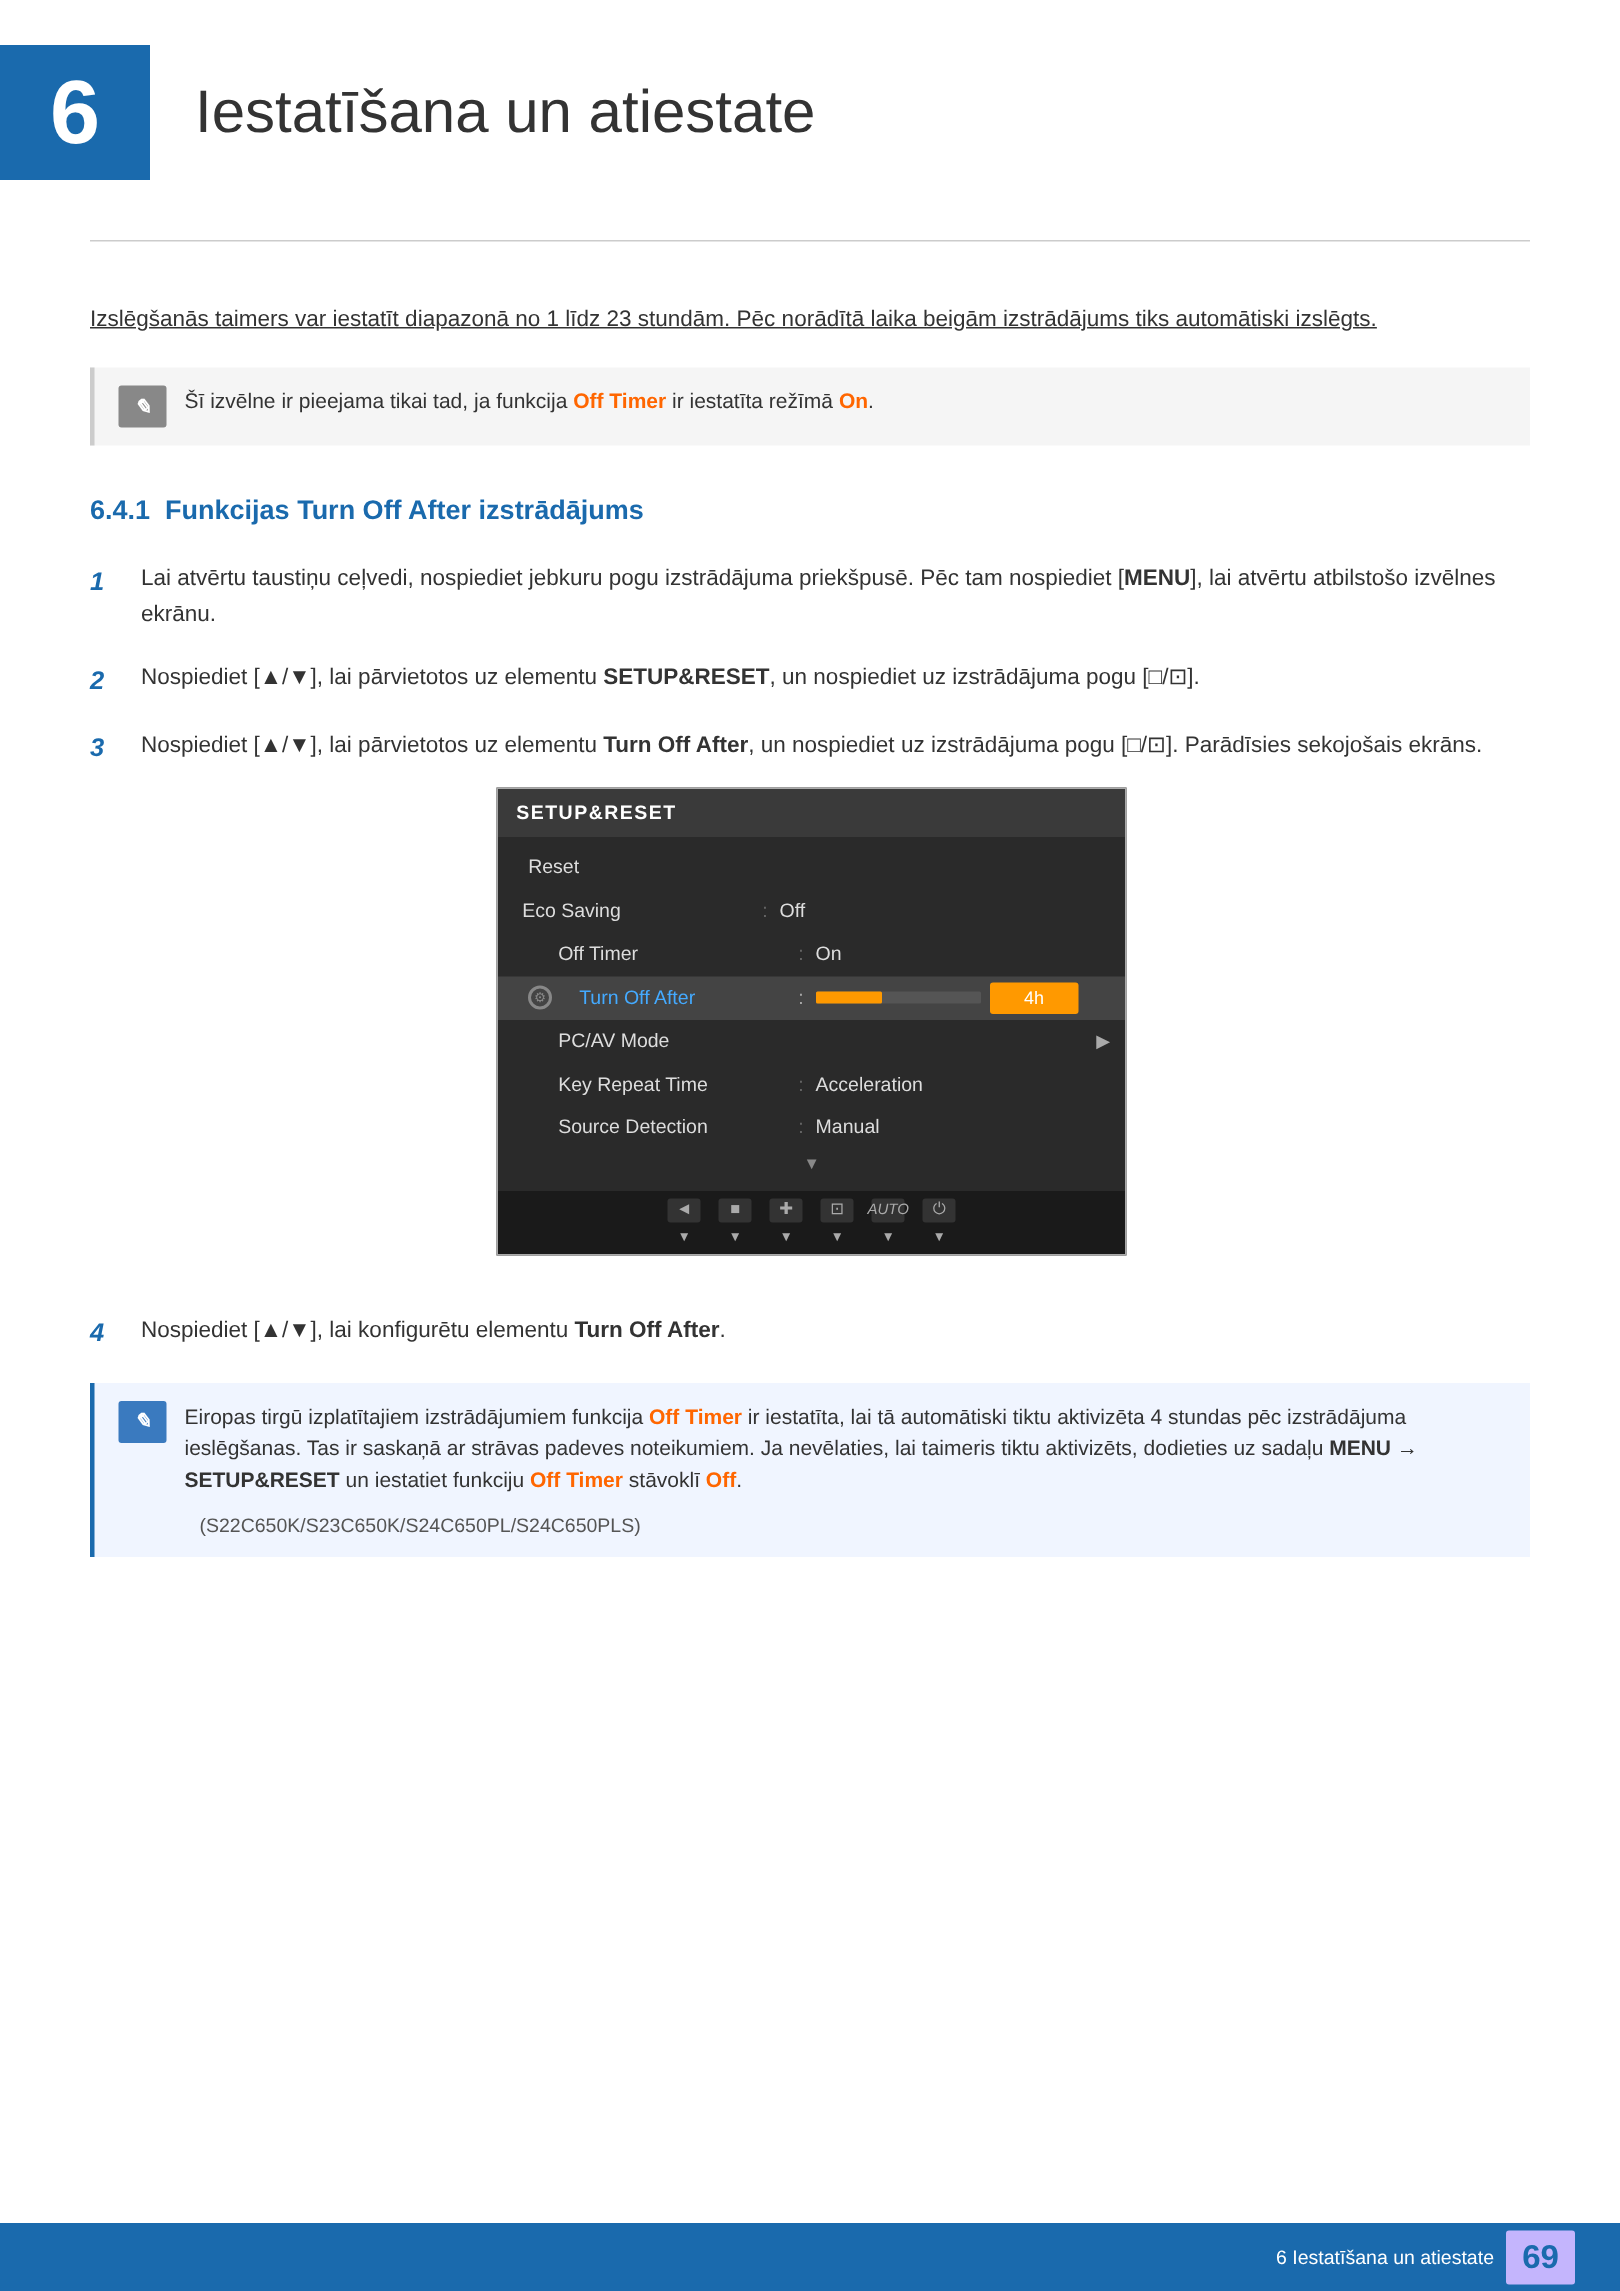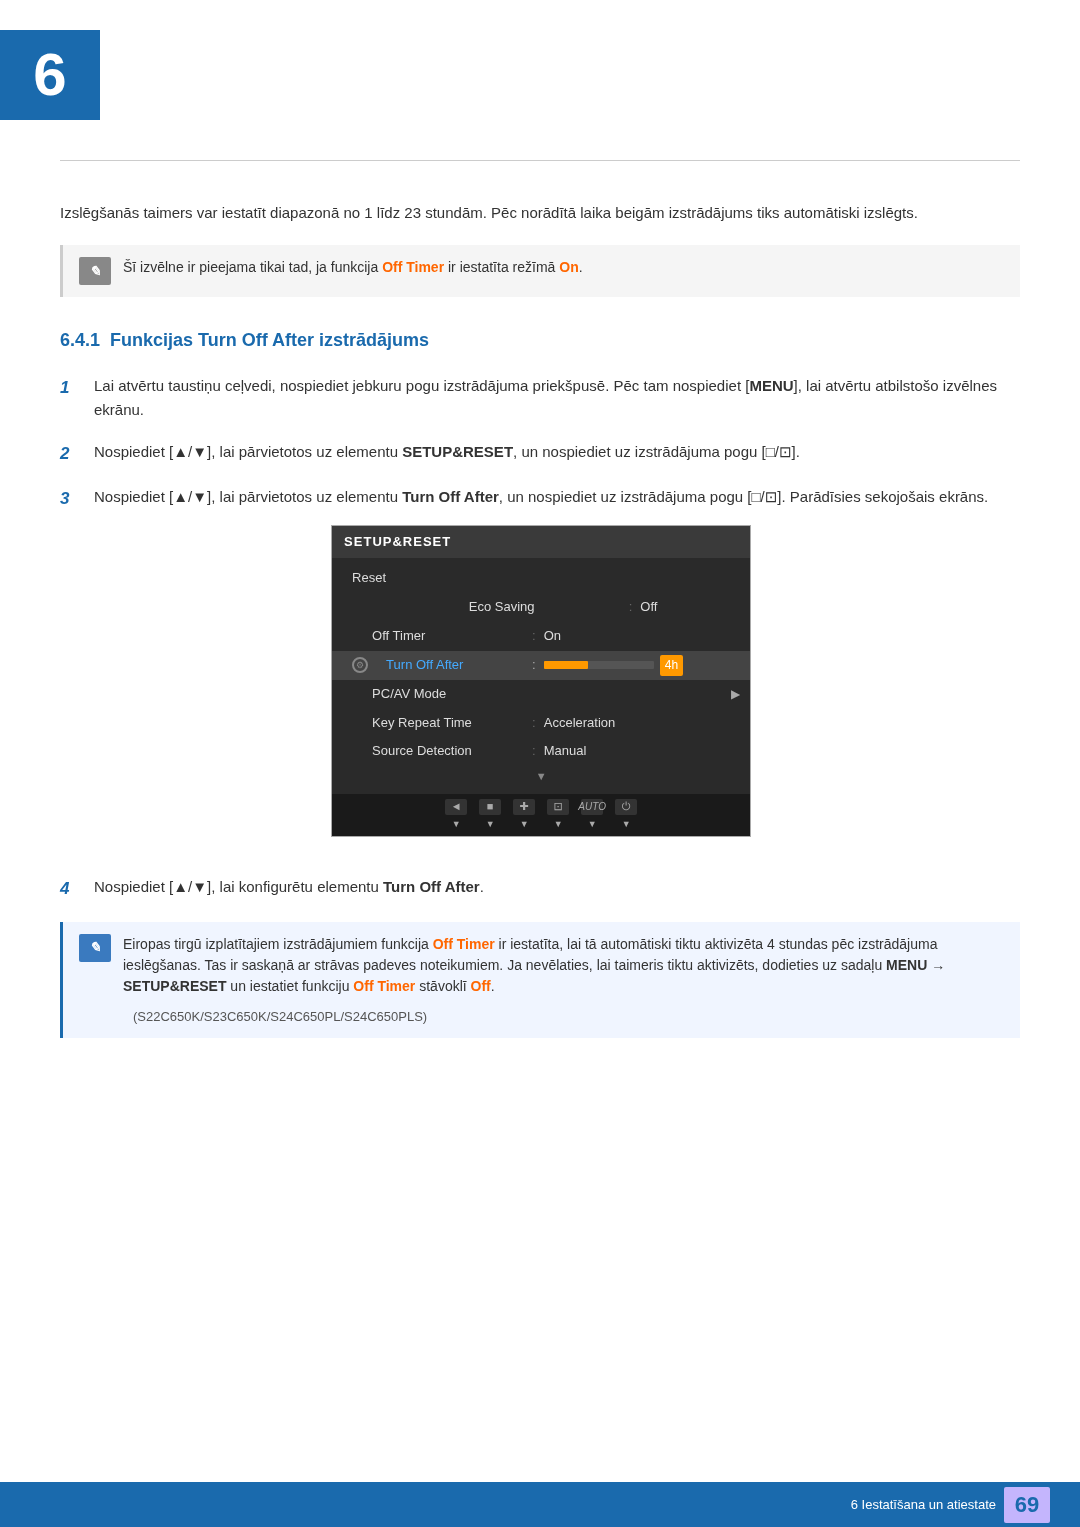--- a/index.html
+++ b/index.html
@@ -84,20 +84,21 @@
       color: #1a6aad;
       margin-right: 15px;
     }
 
     
     .body-text {
       font-size: 15px;
       color: #333333;
       line-height: 1.6;
       margin-bottom: 20px;
+      text-decoration: underline;
     }
 
     
     .note-box {
       display: flex;
       align-items: flex-start;
       background: #f5f5f5;
       border-left: 3px solid #cccccc;
       padding: 12px 16px;
       margin-bottom: 30px;
@@ -242,21 +243,21 @@
       top: 0;
       height: 100%;
       background: #ff9900;
       border-radius: 1px;
     }
 
     .menu-progress-label {
       color: #ffffff;
       font-size: 12px;
       background: #ff9900;
-      padding: 1px 5px;
+      padding: 1px 23px;
       border-radius: 2px;
     }
 
     
     .gear-circle {
       position: absolute;
       left: 4px;
       top: 50%;
       transform: translateY(-50%);
       width: 16px;
@@ -379,20 +380,21 @@
       padding-left: 10px;
     }
   </style>
 </head>
 <body>
 
 <div class="chapter-header">
   <div class="chapter-number-block">
     <span>6</span>
   </div>
+  <h1 class="chapter-title">Iestatīšana un atiestate</h1>
 </div>
 
 <hr class="header-rule">
 
 <div class="content">
 
 
   <p class="body-text">Izslēgšanās taimers var iestatīt diapazonā no 1 līdz 23 stundām. Pēc norādītā laika beigām izstrādājums tiks automātiski izslēgts.</p>
 
   <div class="note-box">
@@ -429,21 +431,21 @@
 
         
         <div class="menu-screenshot" style="margin-top:16px;">
           <div class="menu-title-bar">SETUP&amp;RESET</div>
           <div class="menu-items">
 
             <div class="menu-item-row">
               <span class="menu-item-label">Reset</span>
             </div>
 
-            <div class="menu-item-row" style="padding-left:44px;justify-content:center;">
+            <div class="menu-item-row" style="padding-left:16px;">
               <span class="menu-item-label">Eco Saving</span>
               <span class="menu-separator">:</span>
               <span class="menu-item-value">Off</span>
             </div>
 
             <div class="menu-item-row" style="padding-left:40px;">
               <span class="menu-item-label">Off Timer</span>
               <span class="menu-separator">:</span>
               <span class="menu-item-value">On</span>
             </div>

